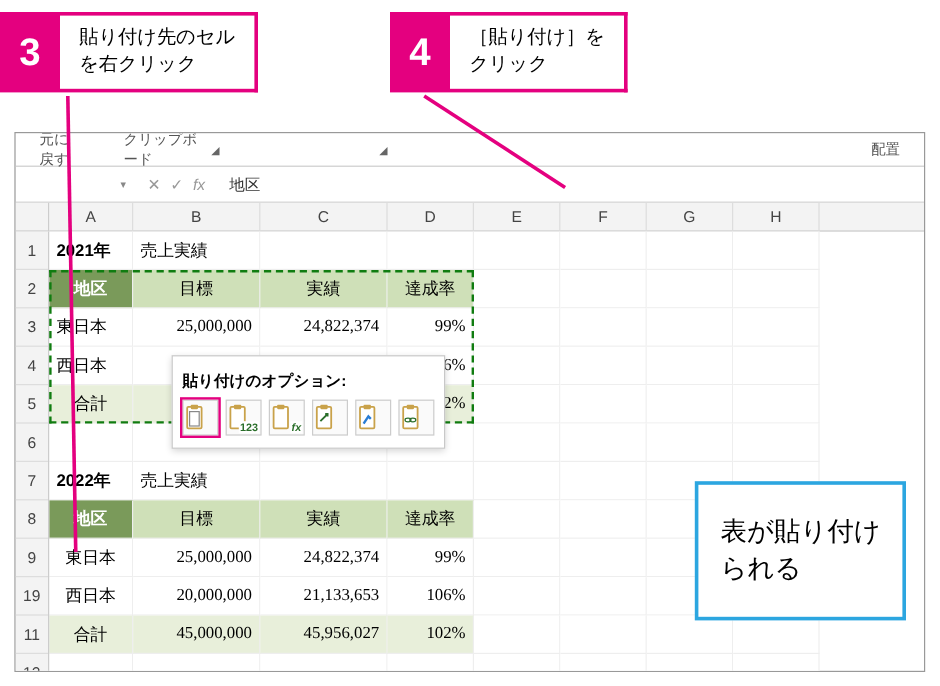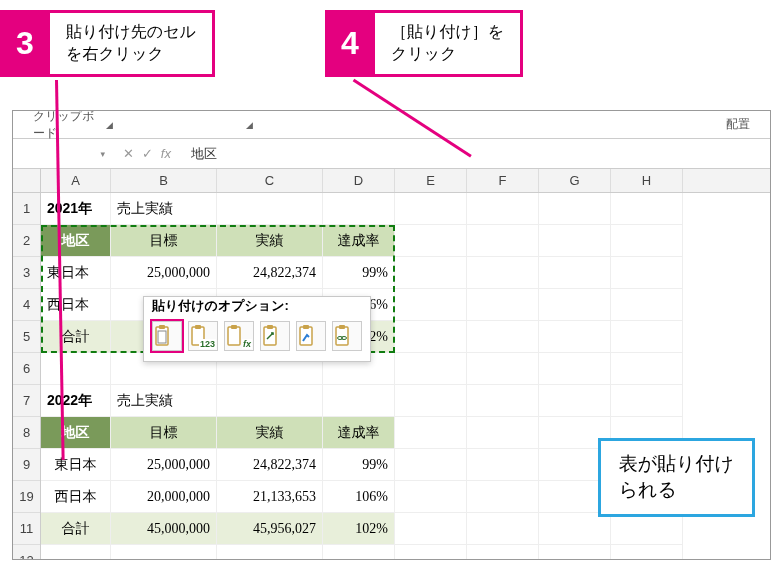--- a/index.html
+++ b/index.html
@@ -10,21 +10,21 @@
   .callout { display: flex; align-items: stretch; position: absolute; }
   .callout-num { background: #e4007f; color: #fff; font-size: 32px; font-weight: bold; width: 50px; display: flex; align-items: center; justify-content: center; }
   .callout-text { background: #fff; border: 3px solid #e4007f; border-left: none; padding: 8px 16px; font-size: 16px; line-height: 1.4; }
   .callout-3 { left: 0; top: 10px; }
   .callout-4 { left: 325px; top: 10px; }
 
   .line { position: absolute; background: #e4007f; z-index: 15; }
   .line-3 { width: 3px; height: 380px; left: 55px; top: 80px; transform: rotate(-1deg); transform-origin: top; }
   .line-4 { width: 3px; height: 140px; left: 352px; top: 80px; transform: rotate(-57deg); transform-origin: top; }
 
-  .result-box { position: absolute; right: 28px; bottom: 55px; border: 3px solid #2ca6e0; background: #fff; padding: 10px 18px; font-size: 19px; line-height: 1.4; z-index: 10; }
+  .result-box { position: absolute; right: 28px; bottom: 55px; border: 3px solid #2ca6e0; background: #fff; padding: 24px 18px; font-size: 22px; line-height: 1.4; z-index: 10; }
 
   
   .excel { position: absolute; top: 110px; left: 12px; right: 12px; bottom: 12px; border: 1px solid #999; background: #fff; overflow: hidden; }
 
   .ribbon-groups { height: 28px; border-bottom: 1px solid #ccc; display: flex; align-items: center; font-size: 12px; color: #555; }
   .ribbon-group { position: relative; padding: 0 20px; height: 100%; display: flex; align-items: center; }
   .dialog-launcher { font-size: 9px; color: #666; margin-left: 8px; }
 
   .formula-bar { height: 30px; border-bottom: 1px solid #ccc; display: flex; align-items: center; font-size: 13px; }
   .fb-left { width: 100px; display: flex; align-items: center; justify-content: flex-end; padding-right: 8px; gap: 6px; color: #888; }
@@ -54,21 +54,21 @@
   .col-H { width: 72px; }
 
   .hdr-dark { background: #7a9a5a !important; color: #fff; font-weight: bold; }
   .hdr-light { background: #cfe0b8 !important; }
   .sum-row { background: #e8efda !important; }
 
   
   .marching { position: absolute; border: 2px dashed #107c10; pointer-events: none; }
 
   
-  .paste-popup { position: absolute; left: 130px; top: 185px; background: #fff; border: 1px solid #c8c8c8; box-shadow: 0 2px 6px rgba(0,0,0,0.18); padding: 0 8px 10px; font-size: 12px; z-index: 8; }
+  .paste-popup { position: absolute; left: 130px; top: 185px; background: #fff; border: 1px solid #c8c8c8; box-shadow: 0 2px 6px rgba(0,0,0,0.18); padding: 12px 8px 10px; font-size: 12px; z-index: 8; }
   .paste-popup .title { font-weight: bold; margin-bottom: 6px; font-size: 13px; }
   .paste-icons { display: flex; gap: 6px; }
   .paste-ico { width: 30px; height: 30px; border: 1px solid #ccc; background: #fafafa; display: flex; align-items: center; position: relative; cursor: pointer; }
   .clip-svg { width: 18px; height: 22px; }
   .badge { position: absolute; bottom: 1px; right: 1px; font-size: 9px; color: #2a6e2a; font-weight: bold; background: #fff; padding: 0 1px; }
   .paste-highlight { outline: 2px solid #e4007f; }
 
   .chevron { font-size: 9px; }
 </style>
 </head>
@@ -88,20 +88,23 @@
 </div>
 <div class="line line-3"></div>
 <div class="line line-4"></div>
 
 <div class="result-box" style="white-space:pre-line">表が貼り付け
 られる</div>
 
 <div class="excel">
 
   <div class="ribbon-groups">
+    <div class="ribbon-group" style="width:70px;">
+        <span>元に戻す</span>
+      </div>
     <div class="ribbon-group" style="width:120px;">
         <span>クリップボード</span>
         <span class="dialog-launcher">◢</span>
       </div>
     <div class="ribbon-group" style="width:140px; justify-content:flex-end;">
         <span class="dialog-launcher">◢</span>
       </div>
     <div class="ribbon-group" style="flex:1; justify-content:flex-end;">
         <span>配置</span>
       </div>

